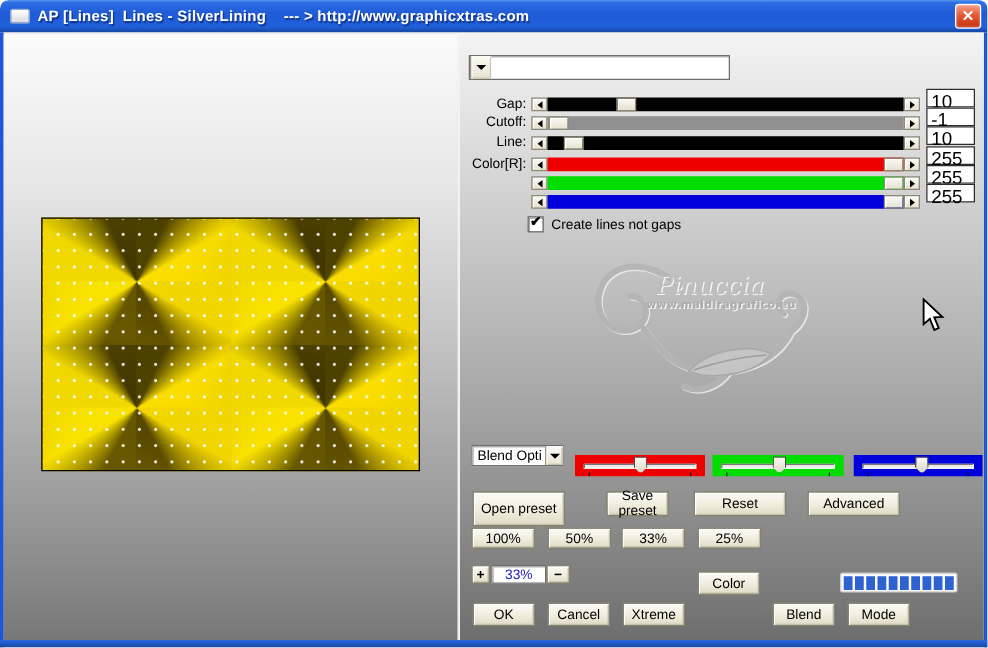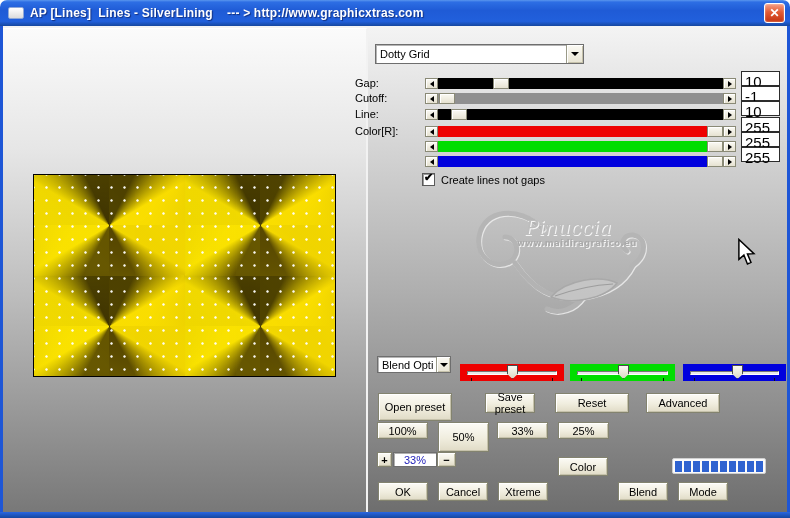--- a/index.html
+++ b/index.html
@@ -86,21 +86,21 @@
     width:17px; align-self:stretch;
     background:linear-gradient(180deg,#fbfaf4,#e8e4d3);
     border-left:1px solid #9a9a88;
     box-shadow:inset 1px 1px 0 #fff, inset -1px -1px 0 #c6c2ab;
     display:flex; align-items:center; justify-content:center; cursor:pointer;
   }
   .tri-down { width:0; height:0; border-left:4px solid transparent; border-right:4px solid transparent; border-top:4px solid #000; }
 
   
   .prow { position:absolute; height:12px; }
-  .plabel { position:absolute; width:66px; font-size:11px; color:#000; top:-1px; left:0; }
+  .plabel { position:absolute; width:66px; text-align:right; font-size:11px; color:#000; top:-1px; left:0; }
   .pslider { position:absolute; left:70px; top:0; width:311px; height:11px; }
   .arrbtn {
     position:absolute; top:0; width:13px; height:11px;
     background:linear-gradient(180deg,#fbfaf4,#e6e2d1);
     border:1px solid #8a8a76;
     box-shadow:inset 1px 1px 0 #fff;
     display:flex; align-items:center; justify-content:center; cursor:pointer;
   }
   .arrbtn.left { left:0; } .arrbtn.right { right:0; }
   .tri-l { width:0; height:0; border-top:3px solid transparent; border-bottom:3px solid transparent; border-right:4px solid #000; }
@@ -186,21 +186,20 @@
   <div class="frame-right"></div>
   <div class="frame-bottom"></div>
 
   <div class="content">
 
     <div class="left-panel">
       <div class="preview"></div>
     </div>
 
     <div class="combo" style="left:372px; top:18px; width:209px; height:20px;">
-      <span class="cval">Dotty Grid</span>
       <span class="cbtn">
           <i class="tri-down"></i>
         </span>
     </div>
 
     <div class="prow" style="left:352px; top:52px; width:430px;">
       <span class="plabel">Gap:</span>
       <div class="pslider">
         <span class="arrbtn left">
             <i class="tri-l"></i>
@@ -351,21 +350,21 @@
       <span class="tick t1"></span>
         <span class="tick t2"></span>
     </div>
 
     <div class="btn" style="left:375px; top:367px; width:74px; height:28px;">Open preset</div>
     <div class="btn" style="left:482px; top:367px; width:50px; height:20px;">Save preset</div>
     <div class="btn" style="left:552px; top:367px; width:74px; height:20px;">Reset</div>
     <div class="btn" style="left:643px; top:367px; width:74px; height:20px;">Advanced</div>
 
     <div class="btn" style="left:374px; top:396px; width:51px; height:17px;">100%</div>
-    <div class="btn" style="left:435px; top:396px; width:51px; height:30px;">50%</div>
+    <div class="btn" style="left:435px; top:396px; width:51px; height:17px;">50%</div>
     <div class="btn" style="left:494px; top:396px; width:51px; height:17px;">33%</div>
     <div class="btn" style="left:555px; top:396px; width:51px; height:17px;">25%</div>
 
     <div class="btn" style="left:374px; top:426px; width:15px; height:15px; font-weight:bold;">+</div>
     <div class="zoomfield">33%</div>
     <div class="btn" style="left:434px; top:426px; width:19px; height:15px; font-weight:bold;">−</div>
 
     <div class="progress">
         <span class="pseg" style="background: rgb(46, 98, 208);"></span>
         <span class="pseg" style="background: rgb(46, 98, 208);"></span>

